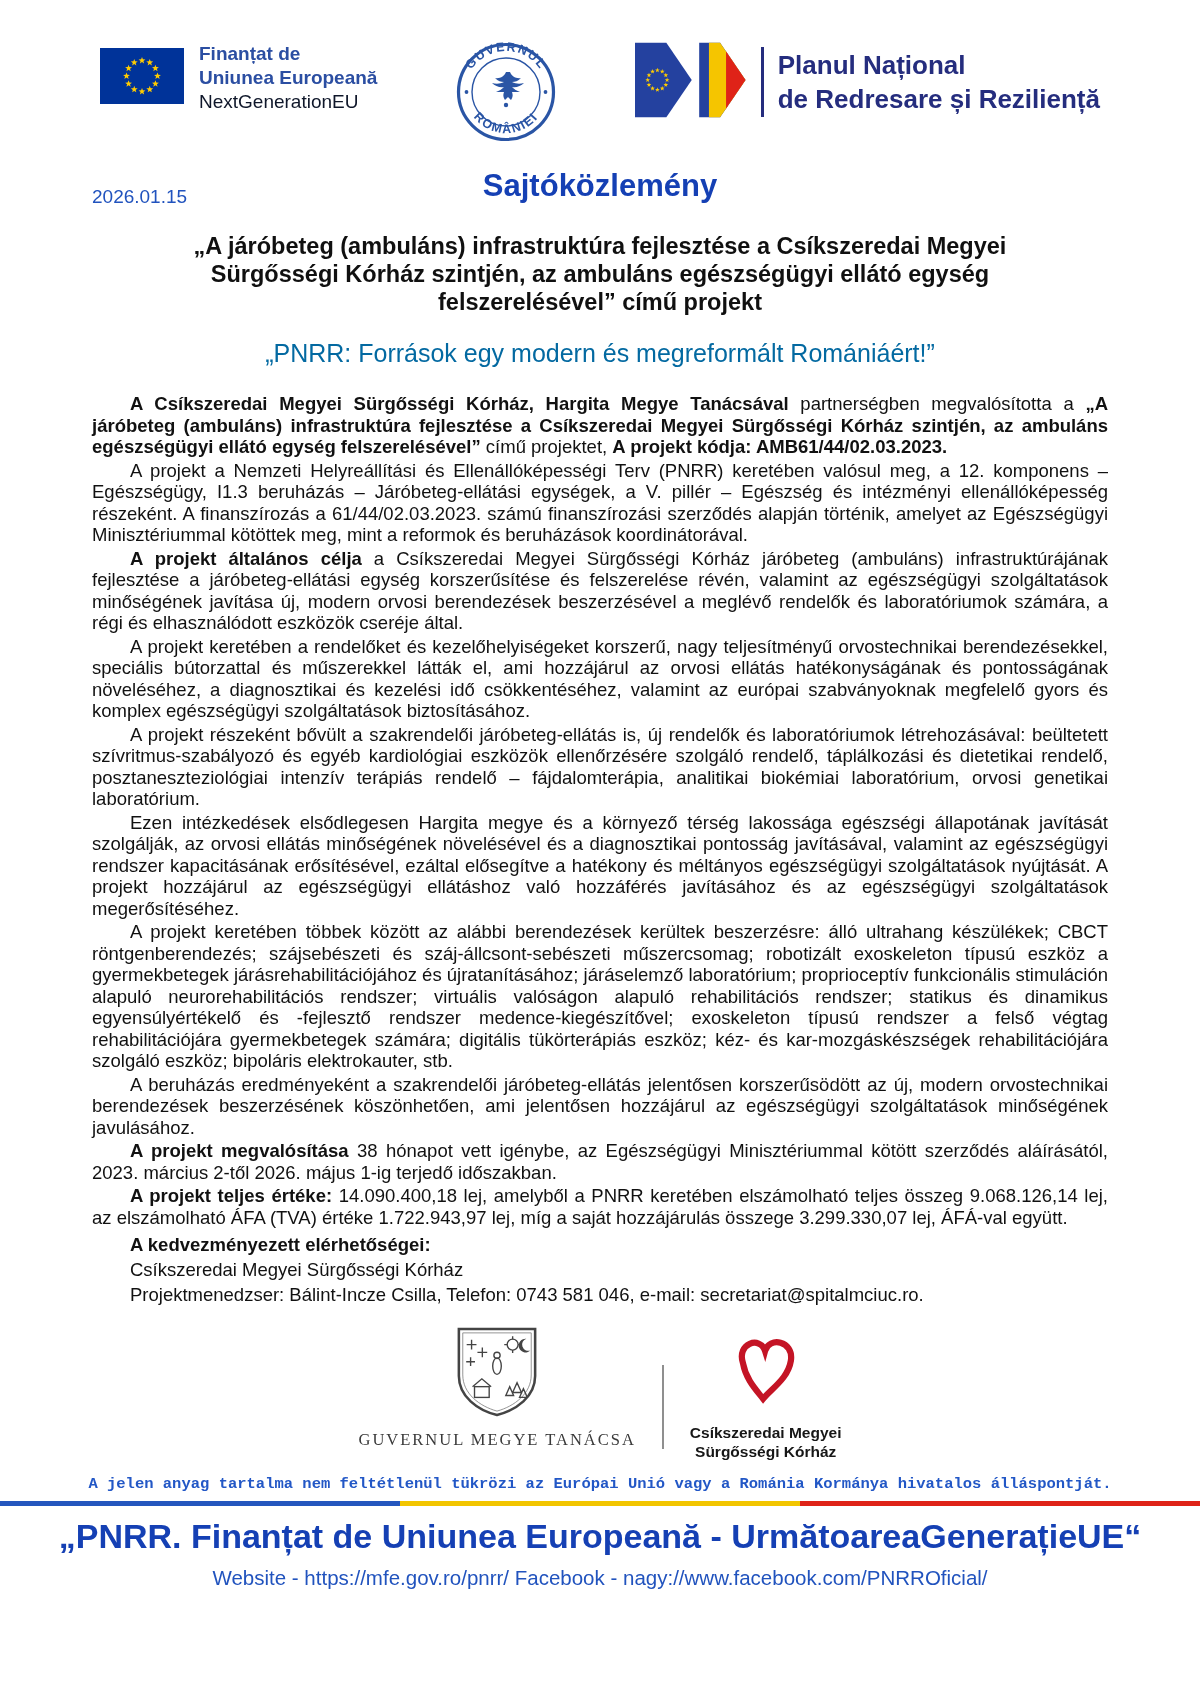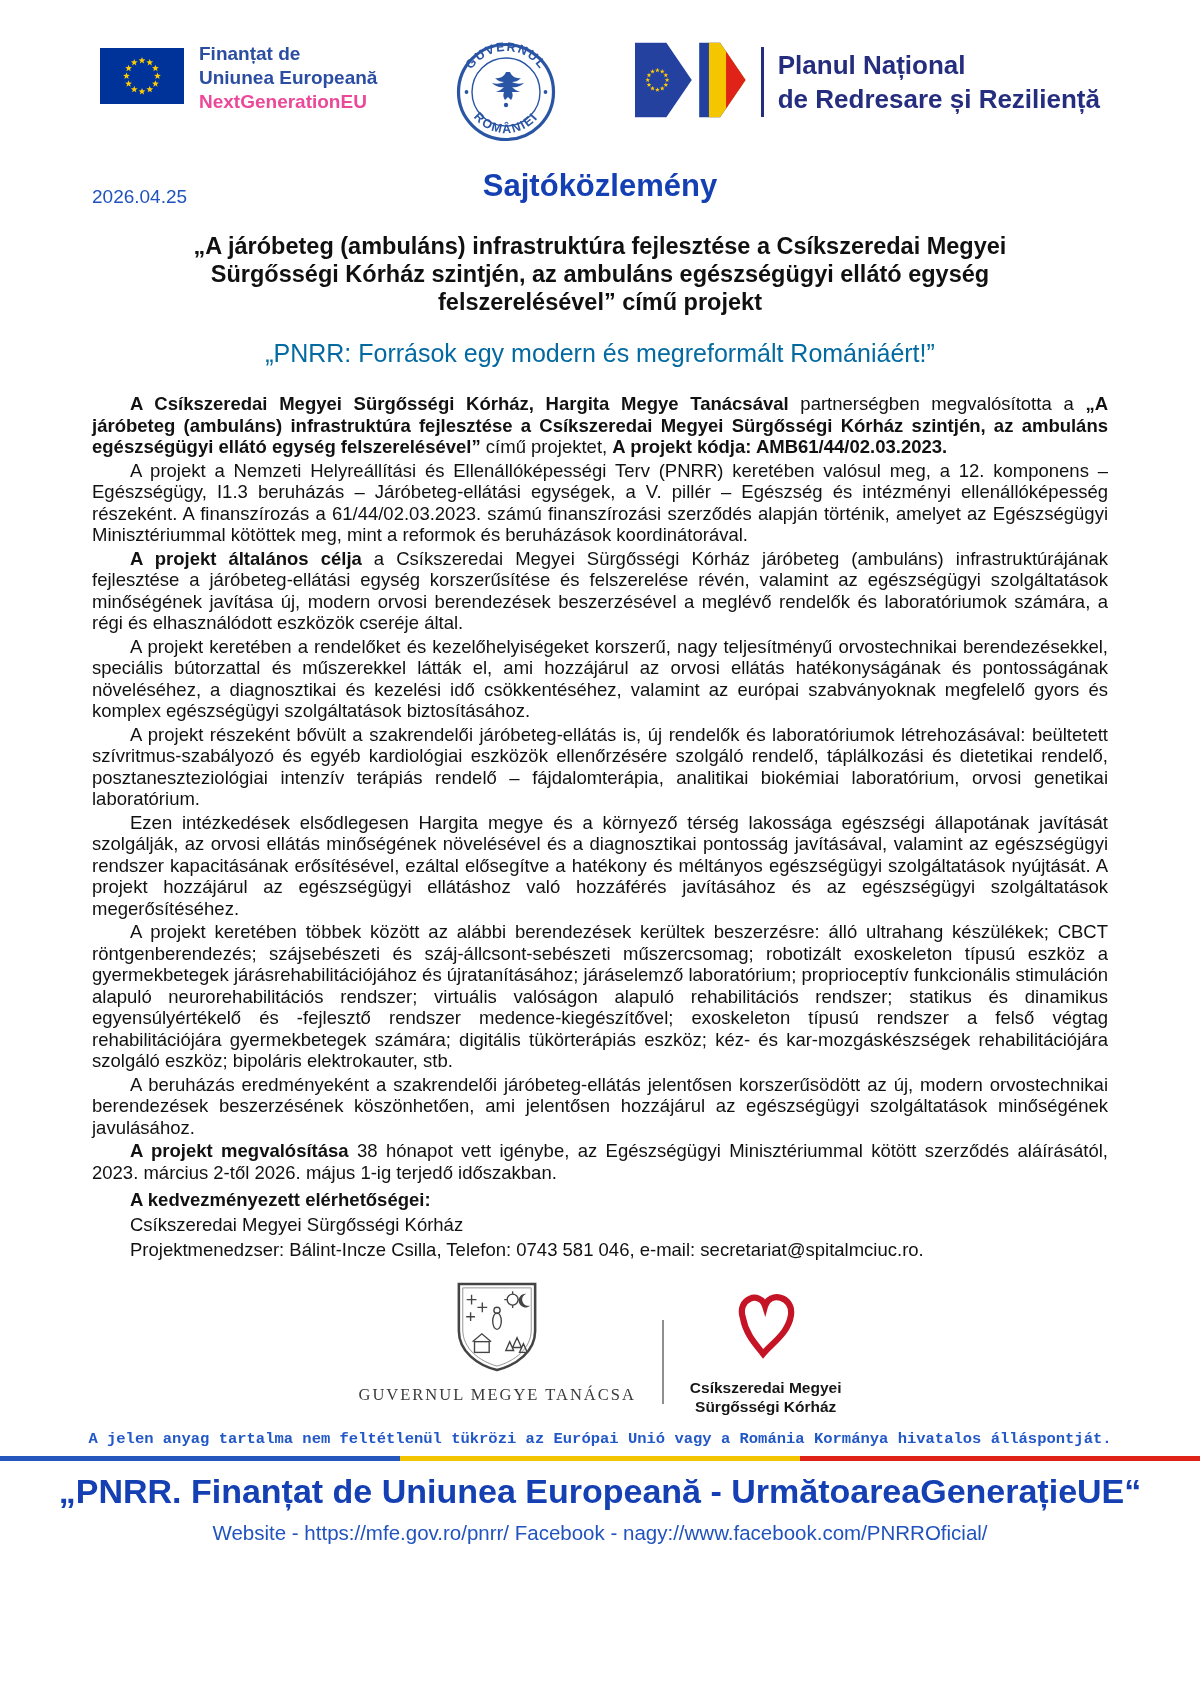--- a/index.html
+++ b/index.html
@@ -6,21 +6,21 @@
   html,body { margin:0; padding:0; background:#ffffff; }
   .page {
     width:1200px; height:1687px; position:relative; background:#fff;
     font-family:"Liberation Sans", sans-serif; color:#111; overflow:hidden;
   }
   
   .header { display:flex; align-items:flex-start; justify-content:space-between; padding:42px 100px 0 100px; }
   .eu-logo { display:flex; align-items:center; gap:15px; }
   .eu-text { font-size:19px; line-height:24px; }
   .eu-text .l1, .eu-text .l2 { font-weight:bold; color:#2B4EA2; }
-  .eu-text .l3 { color:#ec4899;font-weight:bold; }
+  .eu-text .l3 { color:#0f172a; }
   .pnrr { display:flex; align-items:center; gap:14px; }
   .pnrr-divider { width:3px; height:70px; background:#252D7E; }
   .pnrr-text { color:#252D7E; font-weight:bold; font-size:26px; line-height:34px; white-space:nowrap; }
   
   .title-row { position:relative; margin-top:22px; height:40px; }
   .date { position:absolute; left:92px; top:18px; color:#2153BE; font-size:19px; }
   .doc-title { text-align:center; color:#1540B4; font-size:31px; font-weight:bold; }
   .heading { margin:24px auto 0; width:890px; text-align:center; font-weight:bold; font-size:23.5px; line-height:28px; color:#101010; }
   .subtitle { margin-top:23px; text-align:center; color:#0369a1; font-size:25px; }
   
@@ -136,37 +136,38 @@
       <span class="pnrr-divider"></span>
       <div class="pnrr-text">
         <div>Planul Național</div>
         <div>de Redresare și Reziliență</div>
       </div>
     </div>
   </div>
 
   <div class="title-row">
     <div class="doc-title">Sajtóközlemény</div>
-    <div class="date">2026.04.25</div>
+    <div class="date">2026.01.15</div>
   </div>
 
   <div class="heading">„A járóbeteg (ambuláns) infrastruktúra fejlesztése a Csíkszeredai Megyei Sürgősségi Kórház szintjén, az ambuláns egészségügyi ellátó egység felszerelésével” című projekt</div>
 
   <div class="subtitle">„PNRR: Források egy modern és megreformált Romániáért!”</div>
 
   <div class="body-text">
       <p><b>A Csíkszeredai Megyei Sürgősségi Kórház, Hargita Megye Tanácsával</b><span> partnerségben megvalósította a </span><b>„A járóbeteg (ambuláns) infrastruktúra fejlesztése a Csíkszeredai Megyei Sürgősségi Kórház szintjén, az ambuláns egészségügyi ellátó egység felszerelésével”</b><span> című projektet, </span><b>A projekt kódja: AMB61/44/02.03.2023.</b></p>
       <p><span>A projekt a Nemzeti Helyreállítási és Ellenállóképességi Terv (PNRR) keretében valósul meg, a 12. komponens – Egészségügy, I1.3 beruházás – Járóbeteg-ellátási egységek, a V. pillér – Egészség és intézményi ellenállóképesség részeként. A finanszírozás a 61/44/02.03.2023. számú finanszírozási szerződés alapján történik, amelyet az Egészségügyi Minisztériummal kötöttek meg, mint a reformok és beruházások koordinátorával.</span></p>
       <p><b>A projekt általános célja</b><span> a Csíkszeredai Megyei Sürgősségi Kórház járóbeteg (ambuláns) infrastruktúrájának fejlesztése a járóbeteg-ellátási egység korszerűsítése és felszerelése révén, valamint az egészségügyi szolgáltatások minőségének javítása új, modern orvosi berendezések beszerzésével a meglévő rendelők és laboratóriumok számára, a régi és elhasználódott eszközök cseréje által.</span></p>
       <p><span>A projekt keretében a rendelőket és kezelőhelyiségeket korszerű, nagy teljesítményű orvostechnikai berendezésekkel, speciális bútorzattal és műszerekkel látták el, ami hozzájárul az orvosi ellátás hatékonyságának és pontosságának növeléséhez, a diagnosztikai és kezelési idő csökkentéséhez, valamint az európai szabványoknak megfelelő gyors és komplex egészségügyi szolgáltatások biztosításához.</span></p>
       <p><span>A projekt részeként bővült a szakrendelői járóbeteg-ellátás is, új rendelők és laboratóriumok létrehozásával: beültetett szívritmus-szabályozó és egyéb kardiológiai eszközök ellenőrzésére szolgáló rendelő, táplálkozási és dietetikai rendelő, posztaneszteziológiai intenzív terápiás rendelő – fájdalomterápia, analitikai biokémiai laboratórium, orvosi genetikai laboratórium.</span></p>
       <p><span>Ezen intézkedések elsődlegesen Hargita megye és a környező térség lakossága egészségi állapotának javítását szolgálják, az orvosi ellátás minőségének növelésével és a diagnosztikai pontosság javításával, valamint az egészségügyi rendszer kapacitásának erősítésével, ezáltal elősegítve a hatékony és méltányos egészségügyi szolgáltatások nyújtását.  A projekt hozzájárul az egészségügyi ellátáshoz való hozzáférés javításához és az egészségügyi szolgáltatások megerősítéséhez.</span></p>
       <p><span>A projekt keretében többek között az alábbi berendezések kerültek beszerzésre: álló ultrahang készülékek; CBCT röntgenberendezés; szájsebészeti és száj-állcsont-sebészeti műszercsomag;  robotizált exoskeleton típusú eszköz a gyermekbetegek járásrehabilitációjához és újratanításához; járáselemző laboratórium; proprioceptív funkcionális stimuláción alapuló neurorehabilitációs rendszer; virtuális valóságon alapuló rehabilitációs rendszer; statikus és dinamikus egyensúlyértékelő és -fejlesztő rendszer medence-kiegészítővel; exoskeleton típusú rendszer a felső végtag rehabilitációjára gyermekbetegek számára; digitális tükörterápiás eszköz; kéz- és kar-mozgáskészségek rehabilitációjára szolgáló eszköz; bipoláris elektrokauter, stb.</span></p>
       <p><span>A beruházás eredményeként a szakrendelői járóbeteg-ellátás jelentősen korszerűsödött az új, modern orvostechnikai berendezések beszerzésének köszönhetően, ami jelentősen hozzájárul az egészségügyi szolgáltatások minőségének javulásához.</span></p>
       <p><b>A projekt megvalósítása</b><span> 38 hónapot vett igénybe, az Egészségügyi Minisztériummal kötött szerződés aláírásától, 2023. március 2-től 2026. május 1-ig terjedő időszakban.</span></p>
+      <p><b>A projekt teljes értéke:</b><span> 14.090.400,18 lej, amelyből a PNRR keretében elszámolható teljes összeg 9.068.126,14 lej, az elszámolható ÁFA (TVA) értéke 1.722.943,97 lej, míg a saját hozzájárulás összege 3.299.330,07 lej, ÁFÁ-val együtt.</span></p>
     </div>
 
   <div class="contact">
     <div class="c-head">A kedvezményezett elérhetőségei:</div>
     <div>Csíkszeredai Megyei Sürgősségi Kórház</div>
     <div>Projektmenedzser: Bálint-Incze Csilla, Telefon: 0743 581 046, e-mail: secretariat@spitalmciuc.ro.</div>
   </div>
 
   <div class="partners">
 

